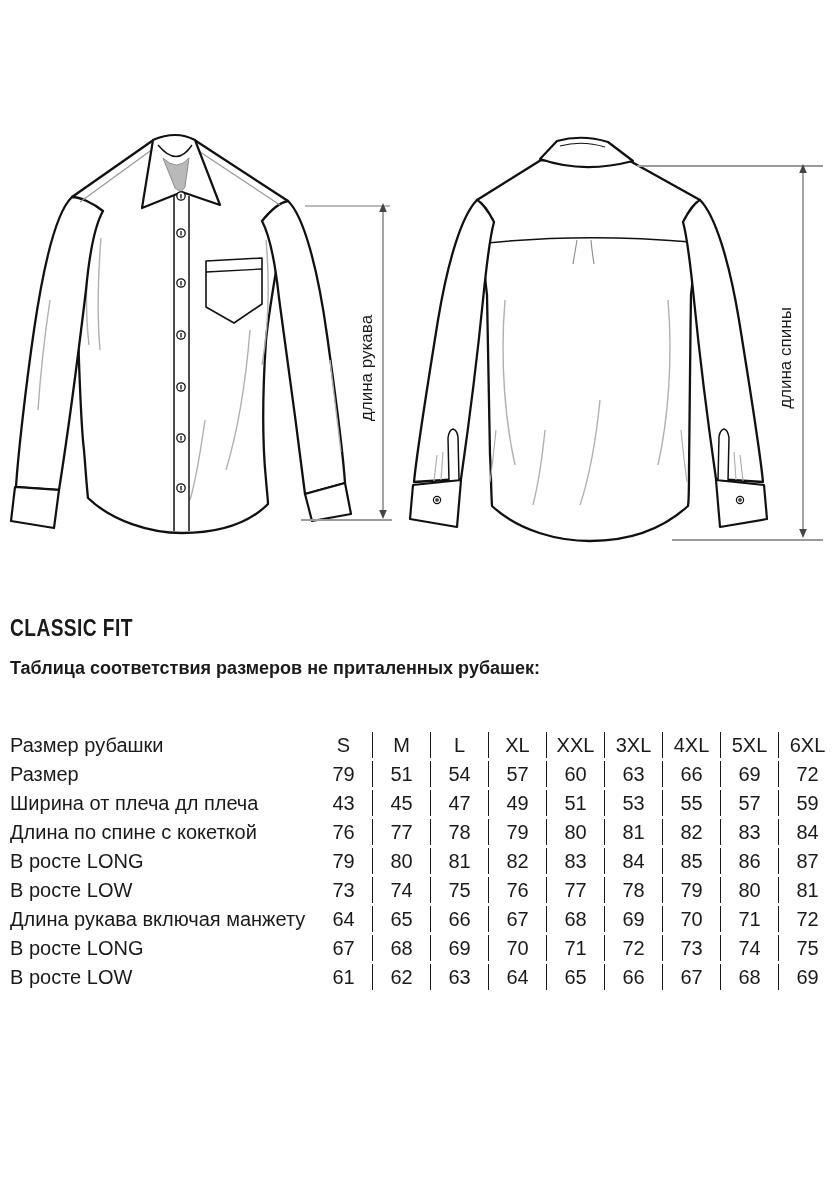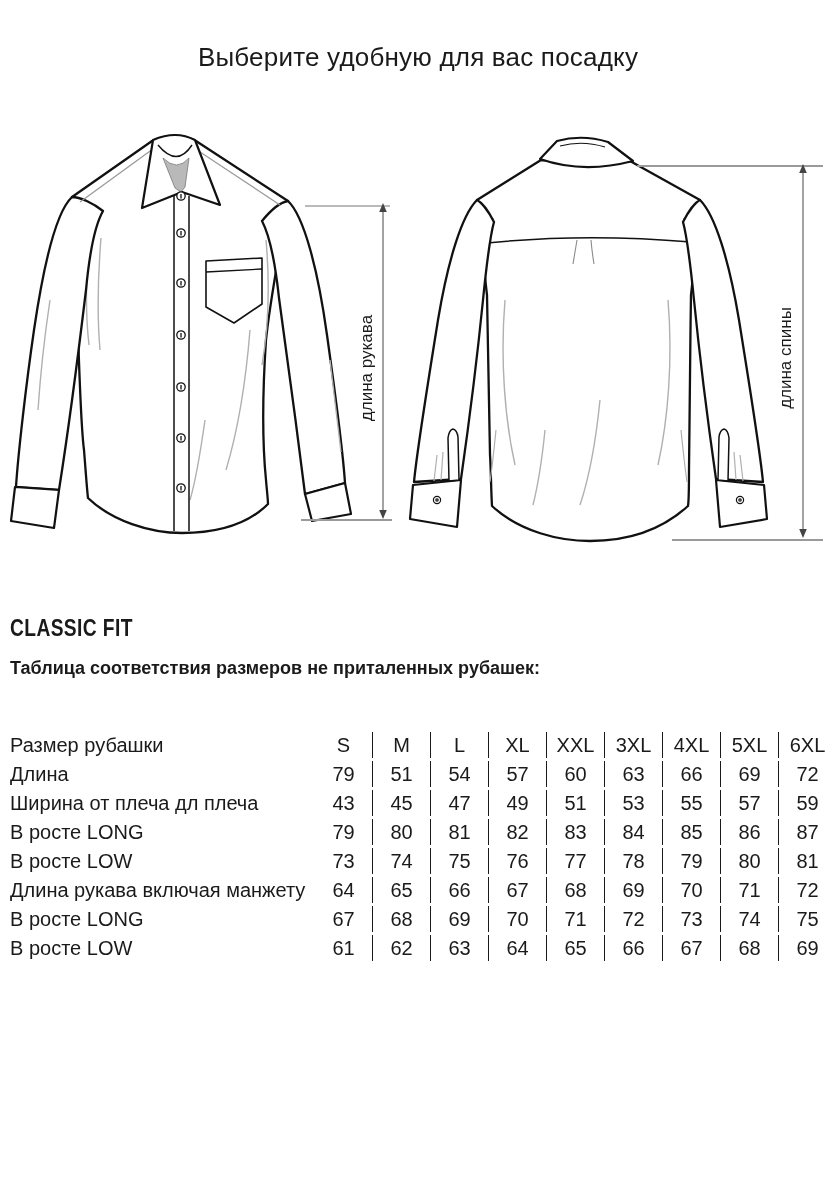--- a/index.html
+++ b/index.html
@@ -30,21 +30,20 @@
   }
   table.sizes td.rowlabel{text-align:left;}
   table.sizes td.val{width:57px;text-align:center;}
   table.sizes td.val.sep{border-right:1px solid #1a1a1a;}
 </style>
 </head>
 <body>
 
 <div class="page">
 
-  <div class="title">Выберите удобную для вас посадку</div>
 
   <svg class="diagram-svg" width="836" height="490" viewBox="0 110 836 490" xmlns="http://www.w3.org/2000/svg">
 
     <g fill="#ffffff" stroke="#111111">
 
       <path stroke-width="2.3" stroke-linejoin="round" d="M 72,197 L 152,141 Q 176,131 196,141 L 288,201
            C 280,250 270,300 266,340 C 262,400 263,450 266,480 C 267,492 268,500 268,504
            C 245,527 210,533 182,533 C 150,533 112,521 88,498
            C 87,490 86,475 84,450 C 80,420 78,340 76,260 C 74,235 73,215 72,197 Z"></path>
 
@@ -210,21 +209,21 @@
             <td class="val sep">M</td>
             <td class="val sep">L</td>
             <td class="val sep">XL</td>
             <td class="val sep">XXL</td>
             <td class="val sep">3XL</td>
             <td class="val sep">4XL</td>
             <td class="val sep">5XL</td>
             <td class="val">6XL</td>
           </tr>
           <tr>
-            <td class="rowlabel">Длина</td>
+            <td class="rowlabel">Размер</td>
             <td class="val sep">79</td>
             <td class="val sep">51</td>
             <td class="val sep">54</td>
             <td class="val sep">57</td>
             <td class="val sep">60</td>
             <td class="val sep">63</td>
             <td class="val sep">66</td>
             <td class="val sep">69</td>
             <td class="val">72</td>
           </tr>
@@ -234,20 +233,32 @@
             <td class="val sep">45</td>
             <td class="val sep">47</td>
             <td class="val sep">49</td>
             <td class="val sep">51</td>
             <td class="val sep">53</td>
             <td class="val sep">55</td>
             <td class="val sep">57</td>
             <td class="val">59</td>
           </tr>
           <tr>
+            <td class="rowlabel">Длина по спине с кокеткой</td>
+            <td class="val sep">76</td>
+            <td class="val sep">77</td>
+            <td class="val sep">78</td>
+            <td class="val sep">79</td>
+            <td class="val sep">80</td>
+            <td class="val sep">81</td>
+            <td class="val sep">82</td>
+            <td class="val sep">83</td>
+            <td class="val">84</td>
+          </tr>
+          <tr>
             <td class="rowlabel">В росте LONG</td>
             <td class="val sep">79</td>
             <td class="val sep">80</td>
             <td class="val sep">81</td>
             <td class="val sep">82</td>
             <td class="val sep">83</td>
             <td class="val sep">84</td>
             <td class="val sep">85</td>
             <td class="val sep">86</td>
             <td class="val">87</td>

